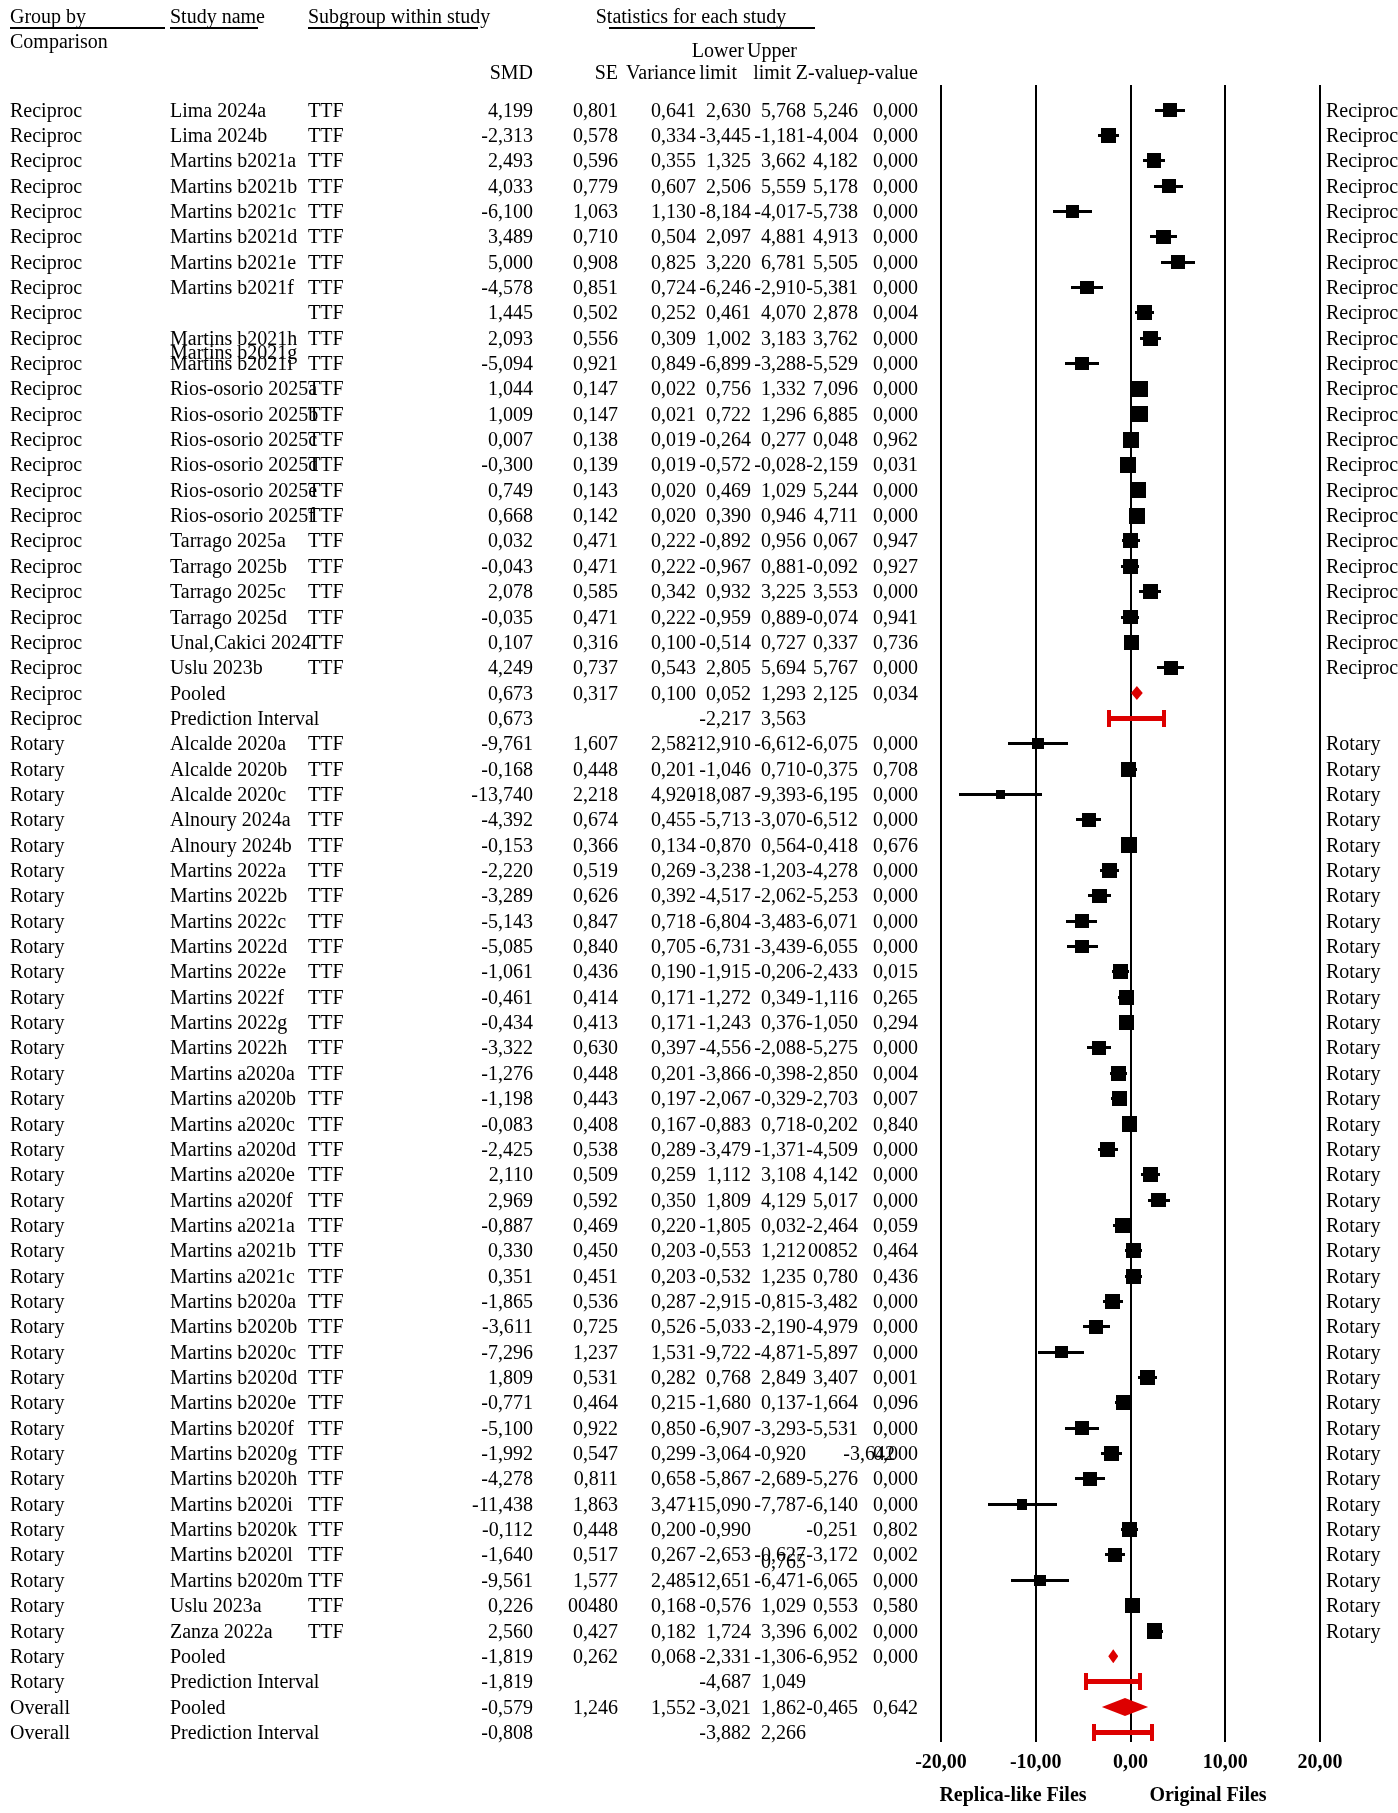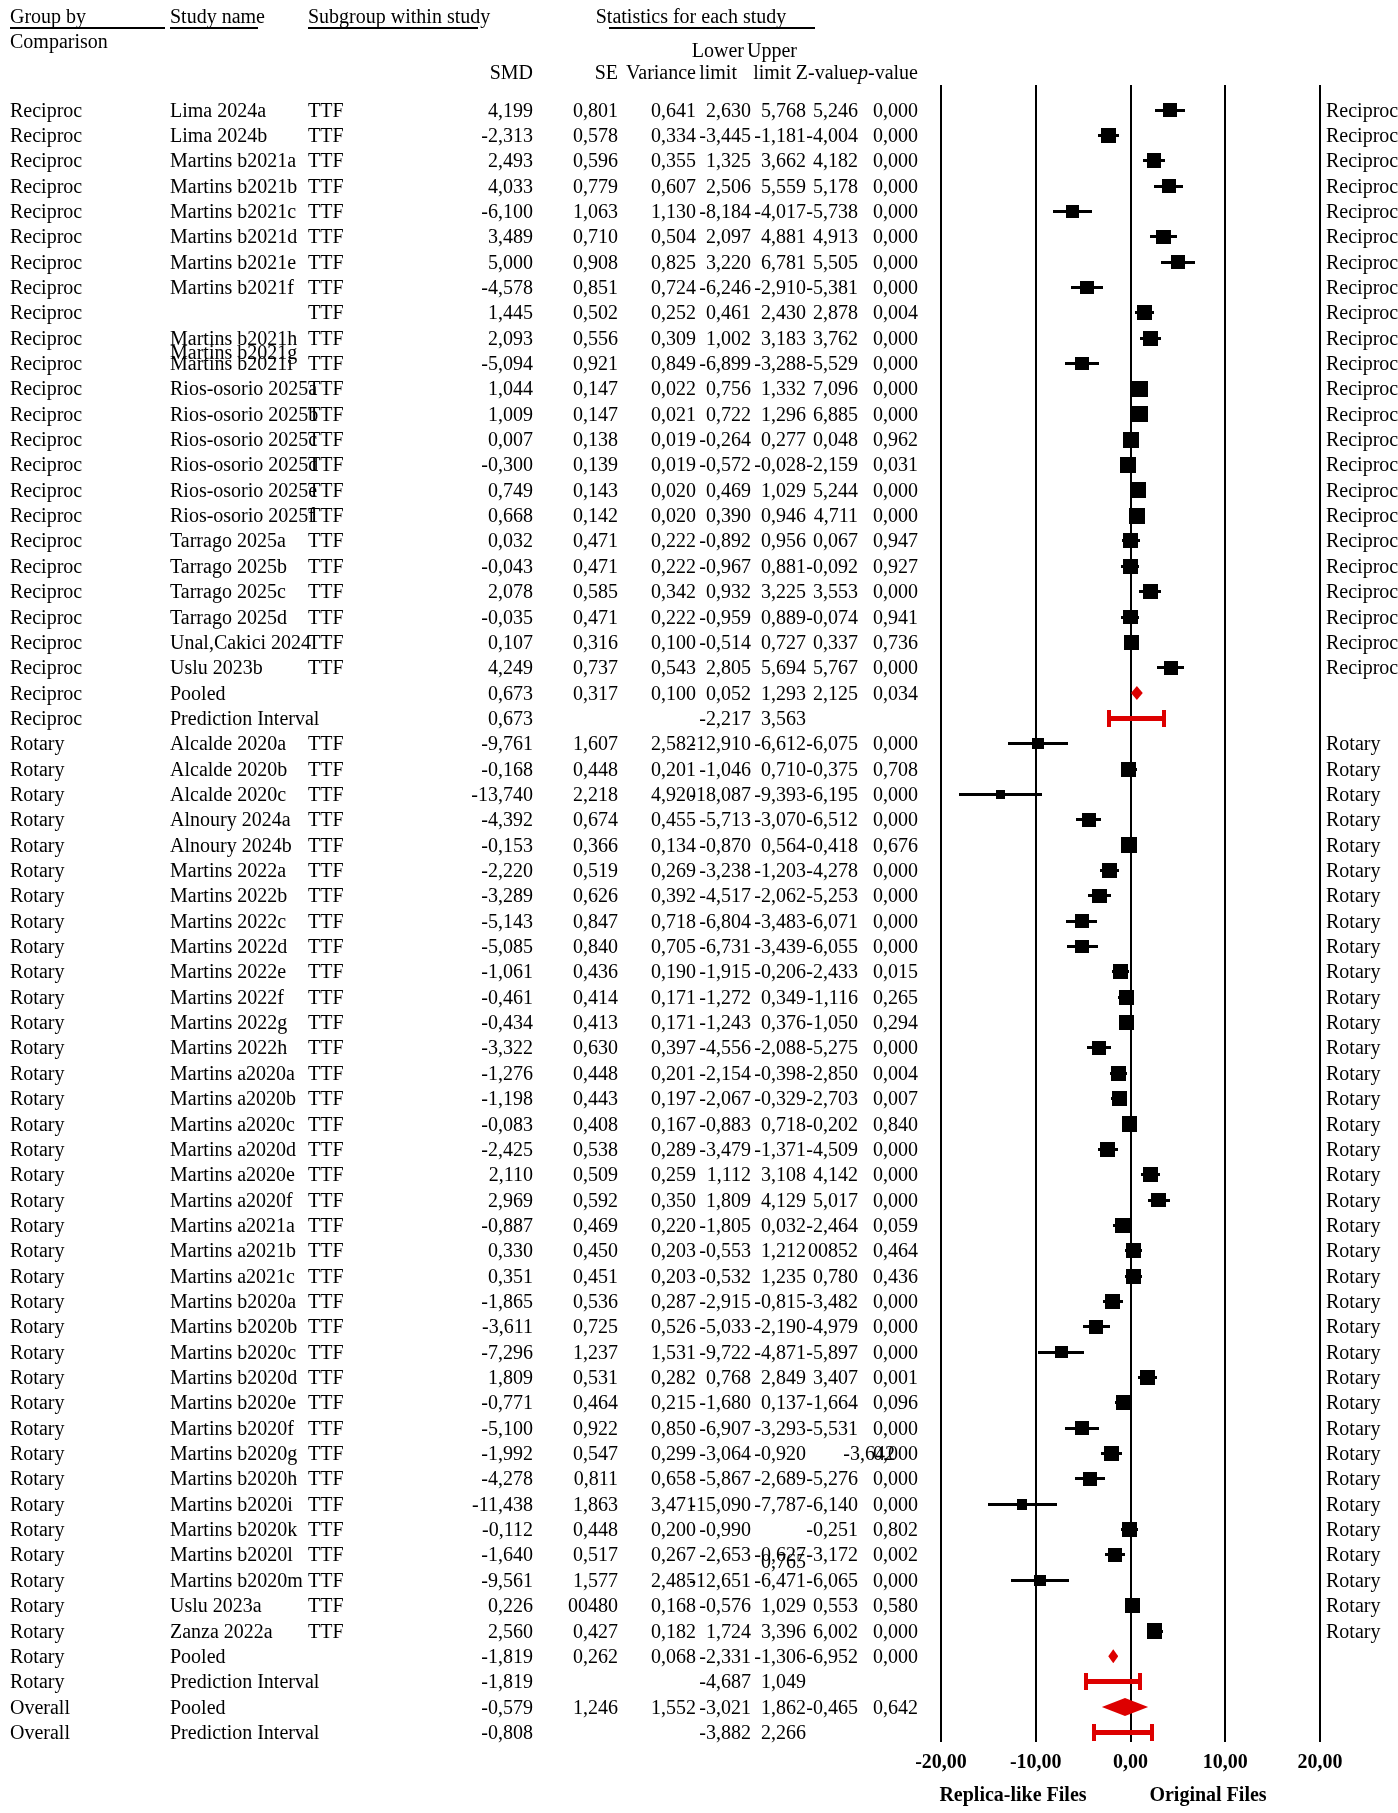--- a/index.html
+++ b/index.html
@@ -134,21 +134,21 @@
       <div class="t num" style="left: 688px; top: 274.95px; width: 118px;">-2,910</div>
       <div class="t num" style="left: 740px; top: 274.95px; width: 118px;">-5,381</div>
       <div class="t num" style="left: 800px; top: 274.95px; width: 118px;">0,000</div>
       <div class="t" style="left: 10px; top: 300.3px;">Reciproc</div>
       <div class="t" style="left: 170px; top: 300.3px; margin-top: 40px;">Martins b2021g</div>
       <div class="t" style="left: 308px; top: 300.3px;">TTF</div>
       <div class="t num" style="left: 415px; top: 300.3px; width: 118px;">1,445</div>
       <div class="t num" style="left: 500px; top: 300.3px; width: 118px;">0,502</div>
       <div class="t num" style="left: 578px; top: 300.3px; width: 118px;">0,252</div>
       <div class="t num" style="left: 633px; top: 300.3px; width: 118px;">0,461</div>
-      <div class="t num" style="left: 688px; top: 300.3px; width: 118px;">2,430</div>
+      <div class="t num" style="left: 688px; top: 300.3px; width: 118px;">4,070</div>
       <div class="t num" style="left: 740px; top: 300.3px; width: 118px;">2,878</div>
       <div class="t num" style="left: 800px; top: 300.3px; width: 118px;">0,004</div>
       <div class="t" style="left: 10px; top: 325.65px;">Reciproc</div>
       <div class="t" style="left: 170px; top: 325.65px;">Martins b2021h</div>
       <div class="t" style="left: 308px; top: 325.65px;">TTF</div>
       <div class="t num" style="left: 415px; top: 325.65px; width: 118px;">2,093</div>
       <div class="t num" style="left: 500px; top: 325.65px; width: 118px;">0,556</div>
       <div class="t num" style="left: 578px; top: 325.65px; width: 118px;">0,309</div>
       <div class="t num" style="left: 633px; top: 325.65px; width: 118px;">1,002</div>
       <div class="t num" style="left: 688px; top: 325.65px; width: 118px;">3,183</div>
@@ -427,21 +427,21 @@
       <div class="t num" style="left: 633px; top: 1035.45px; width: 118px;">-4,556</div>
       <div class="t num" style="left: 688px; top: 1035.45px; width: 118px;">-2,088</div>
       <div class="t num" style="left: 740px; top: 1035.45px; width: 118px;">-5,275</div>
       <div class="t num" style="left: 800px; top: 1035.45px; width: 118px;">0,000</div>
       <div class="t" style="left: 10px; top: 1060.8px;">Rotary</div>
       <div class="t" style="left: 170px; top: 1060.8px;">Martins a2020a</div>
       <div class="t" style="left: 308px; top: 1060.8px;">TTF</div>
       <div class="t num" style="left: 415px; top: 1060.8px; width: 118px;">-1,276</div>
       <div class="t num" style="left: 500px; top: 1060.8px; width: 118px;">0,448</div>
       <div class="t num" style="left: 578px; top: 1060.8px; width: 118px;">0,201</div>
-      <div class="t num" style="left: 633px; top: 1060.8px; width: 118px;">-2,154</div>
+      <div class="t num" style="left: 633px; top: 1060.8px; width: 118px;">-3,866</div>
       <div class="t num" style="left: 688px; top: 1060.8px; width: 118px;">-0,398</div>
       <div class="t num" style="left: 740px; top: 1060.8px; width: 118px;">-2,850</div>
       <div class="t num" style="left: 800px; top: 1060.8px; width: 118px;">0,004</div>
       <div class="t" style="left: 10px; top: 1086.15px;">Rotary</div>
       <div class="t" style="left: 170px; top: 1086.15px;">Martins a2020b</div>
       <div class="t" style="left: 308px; top: 1086.15px;">TTF</div>
       <div class="t num" style="left: 415px; top: 1086.15px; width: 118px;">-1,198</div>
       <div class="t num" style="left: 500px; top: 1086.15px; width: 118px;">0,443</div>
       <div class="t num" style="left: 578px; top: 1086.15px; width: 118px;">0,197</div>
       <div class="t num" style="left: 633px; top: 1086.15px; width: 118px;">-2,067</div>

